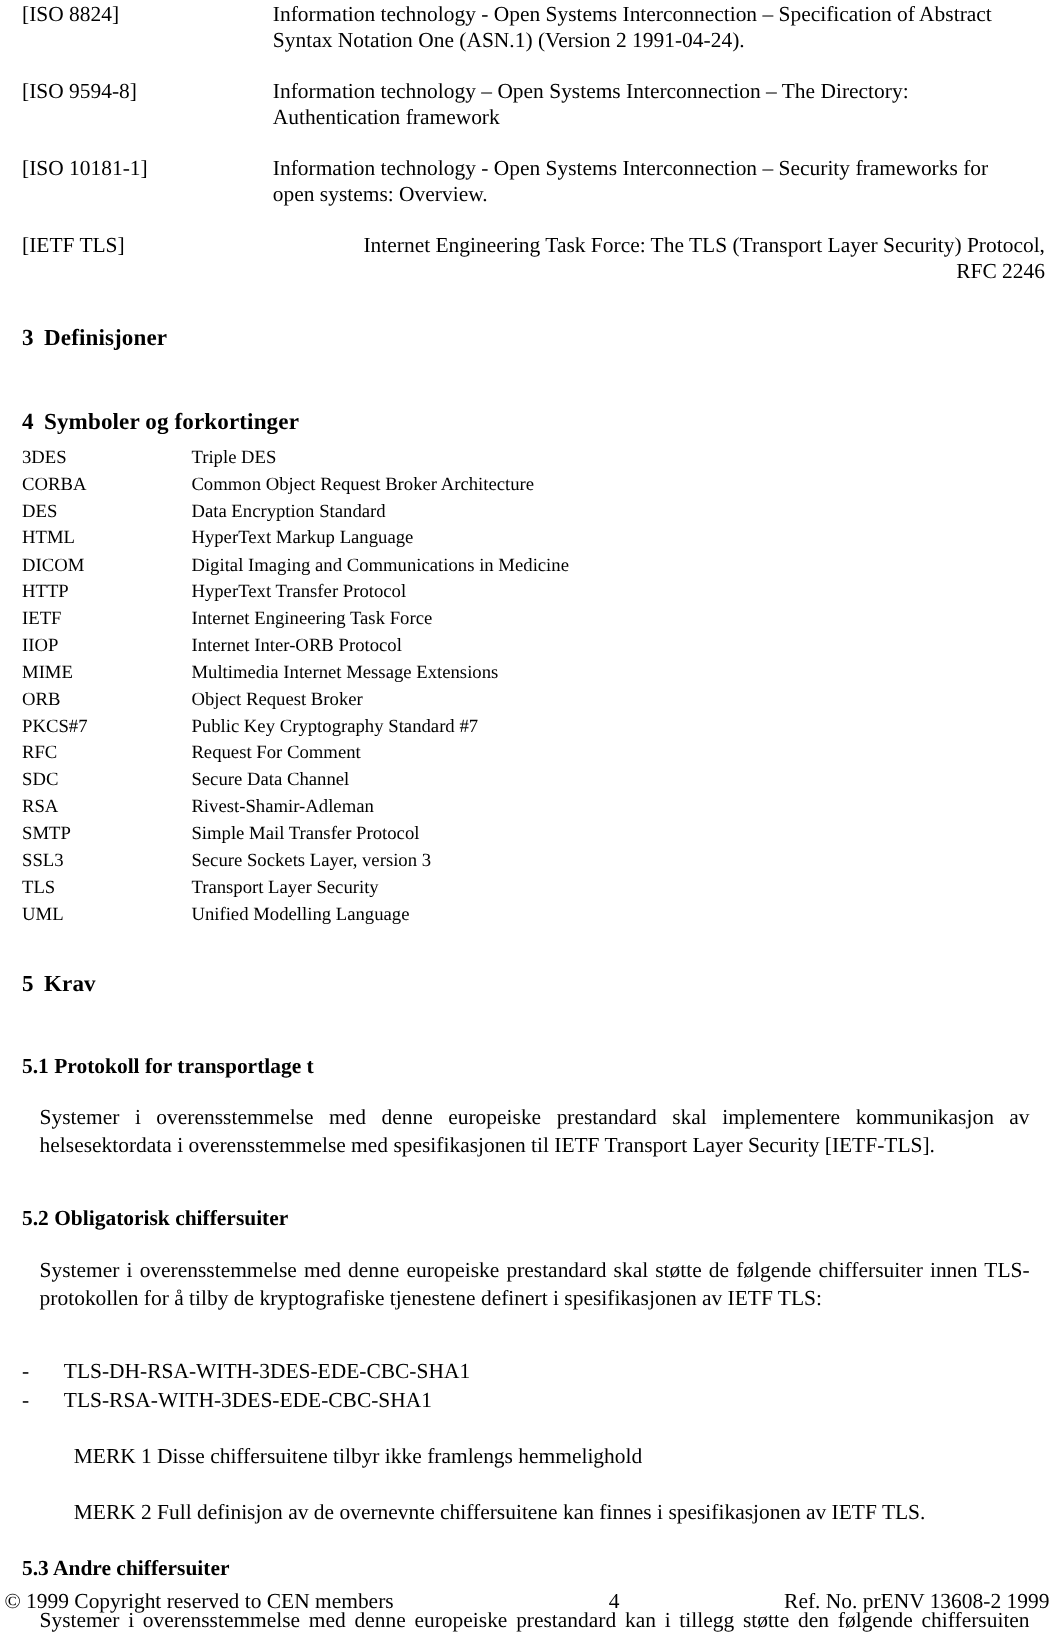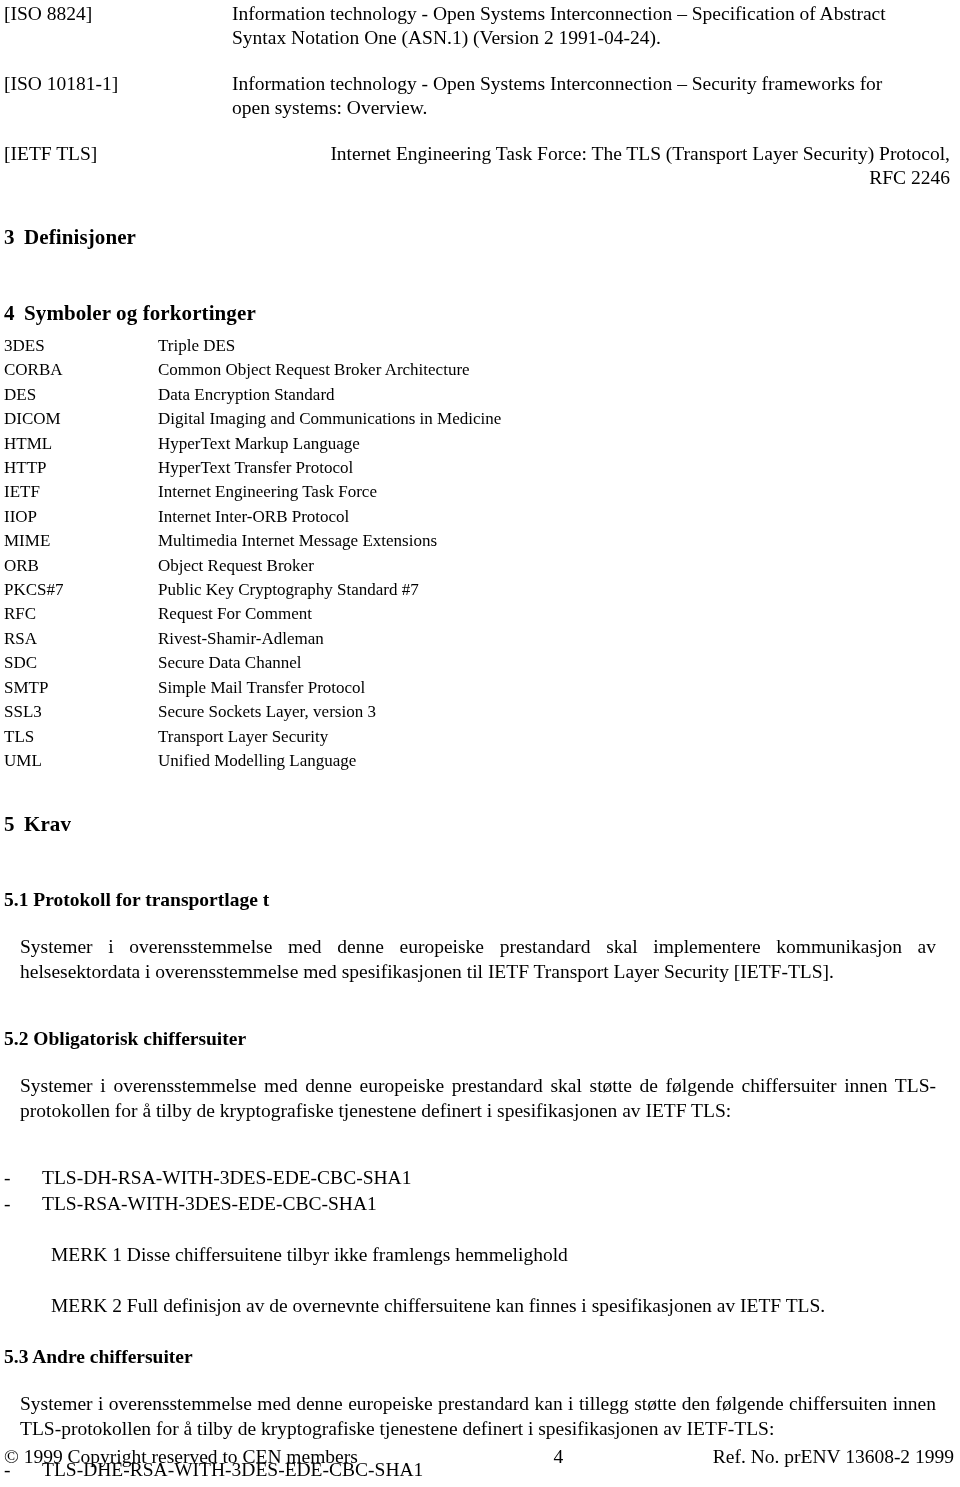--- a/index.html
+++ b/index.html
@@ -11,21 +11,21 @@
     font-family: "Liberation Serif", "DejaVu Serif", serif;
     color: #000000;
   }
   .page {
     position: relative;
     width: 960px;
     height: 1487px;
     overflow: hidden;
     background: #ffffff;
     box-sizing: border-box;
-    padding: 0 6px 0 4px;
+    padding: 0 6px 0 20px;
   }
 
   
   .ref-list {
     padding-top: 2px;
   }
   .ref-row {
     display: flex;
     align-items: flex-start;
     margin-bottom: 22px;
@@ -149,20 +149,27 @@
   <div class="ref-list">
 
     <div class="ref-row">
       <div class="ref-key">[ISO 8824]</div>
       <div class="ref-val">
         <span>Information technology - Open Systems Interconnection – Specification of Abstract</span>
         <span>Syntax Notation One (ASN.1) (Version 2 1991-04-24).</span>
       </div>
     </div>
 
+    <div class="ref-row">
+      <div class="ref-key">[ISO 9594-8]</div>
+      <div class="ref-val">
+        <span>Information technology – Open Systems Interconnection – The Directory:</span>
+        <span>Authentication framework</span>
+      </div>
+    </div>
 
     <div class="ref-row">
       <div class="ref-key">[ISO 10181-1]</div>
       <div class="ref-val">
         <span>Information technology - Open Systems Interconnection – Security frameworks for</span>
         <span>open systems: Overview.</span>
       </div>
     </div>
 
     <div class="ref-row">
@@ -191,28 +198,28 @@
         </tr>
       <tr>
           <td class="abbr">CORBA</td>
           <td>Common Object Request Broker Architecture</td>
         </tr>
       <tr>
           <td class="abbr">DES</td>
           <td>Data Encryption Standard</td>
         </tr>
       <tr>
+          <td class="abbr">HTML</td>
+          <td>HyperText Markup Language</td>
+        </tr>
+      <tr>
           <td class="abbr">DICOM</td>
           <td>Digital Imaging and Communications in Medicine</td>
         </tr>
       <tr>
-          <td class="abbr">HTML</td>
-          <td>HyperText Markup Language</td>
-        </tr>
-      <tr>
           <td class="abbr">HTTP</td>
           <td>HyperText Transfer Protocol</td>
         </tr>
       <tr>
           <td class="abbr">IETF</td>
           <td>Internet Engineering Task Force</td>
         </tr>
       <tr>
           <td class="abbr">IIOP</td>
           <td>Internet Inter-ORB Protocol</td>
@@ -227,26 +234,26 @@
         </tr>
       <tr>
           <td class="abbr">PKCS#7</td>
           <td>Public Key Cryptography Standard #7</td>
         </tr>
       <tr>
           <td class="abbr">RFC</td>
           <td>Request For Comment</td>
         </tr>
       <tr>
+          <td class="abbr">SDC</td>
+          <td>Secure Data Channel</td>
+        </tr>
+      <tr>
           <td class="abbr">RSA</td>
           <td>Rivest-Shamir-Adleman</td>
-        </tr>
-      <tr>
-          <td class="abbr">SDC</td>
-          <td>Secure Data Channel</td>
         </tr>
       <tr>
           <td class="abbr">SMTP</td>
           <td>Simple Mail Transfer Protocol</td>
         </tr>
       <tr>
           <td class="abbr">SSL3</td>
           <td>Secure Sockets Layer, version 3</td>
         </tr>
       <tr>

